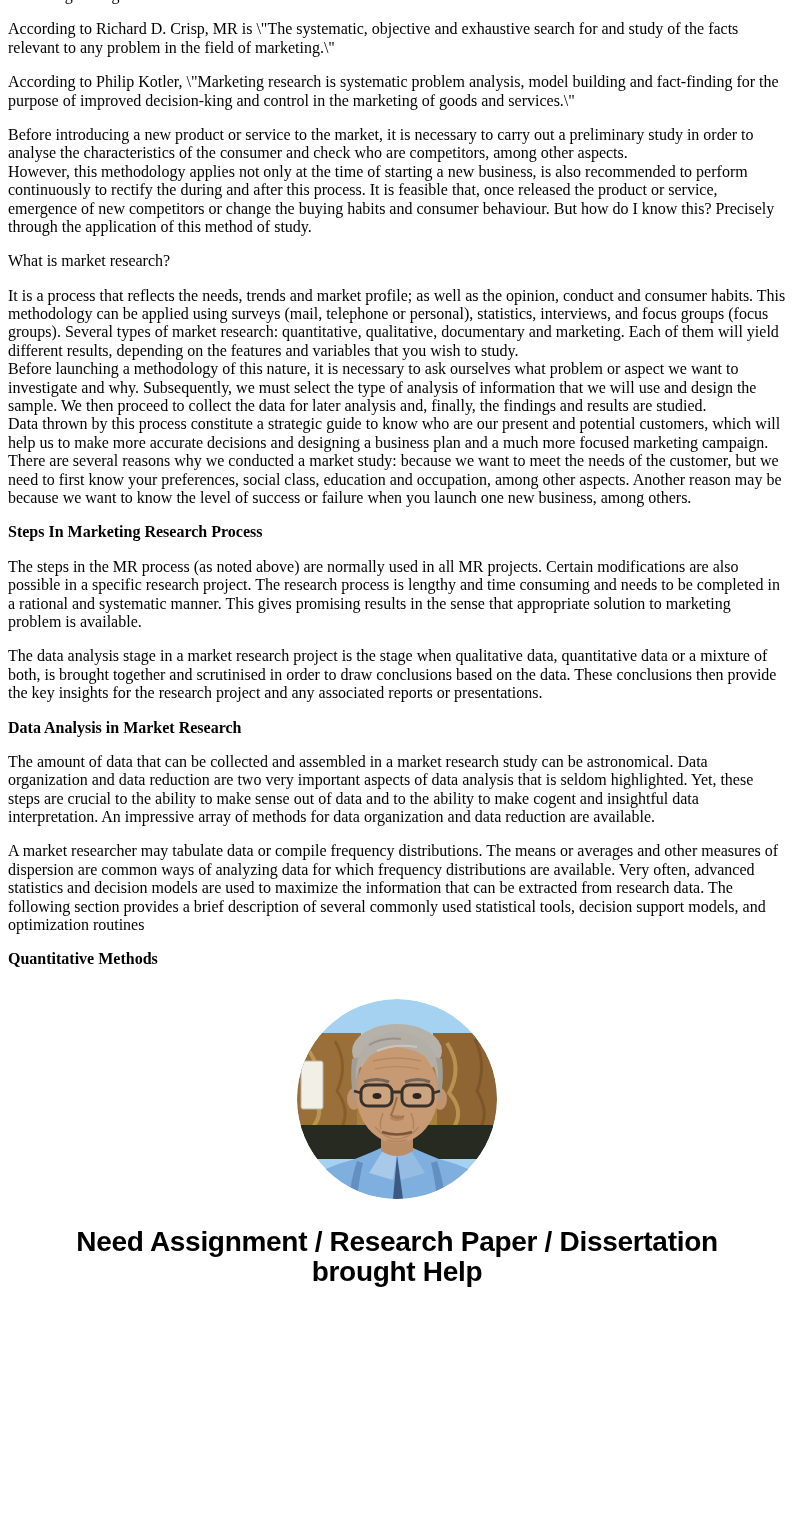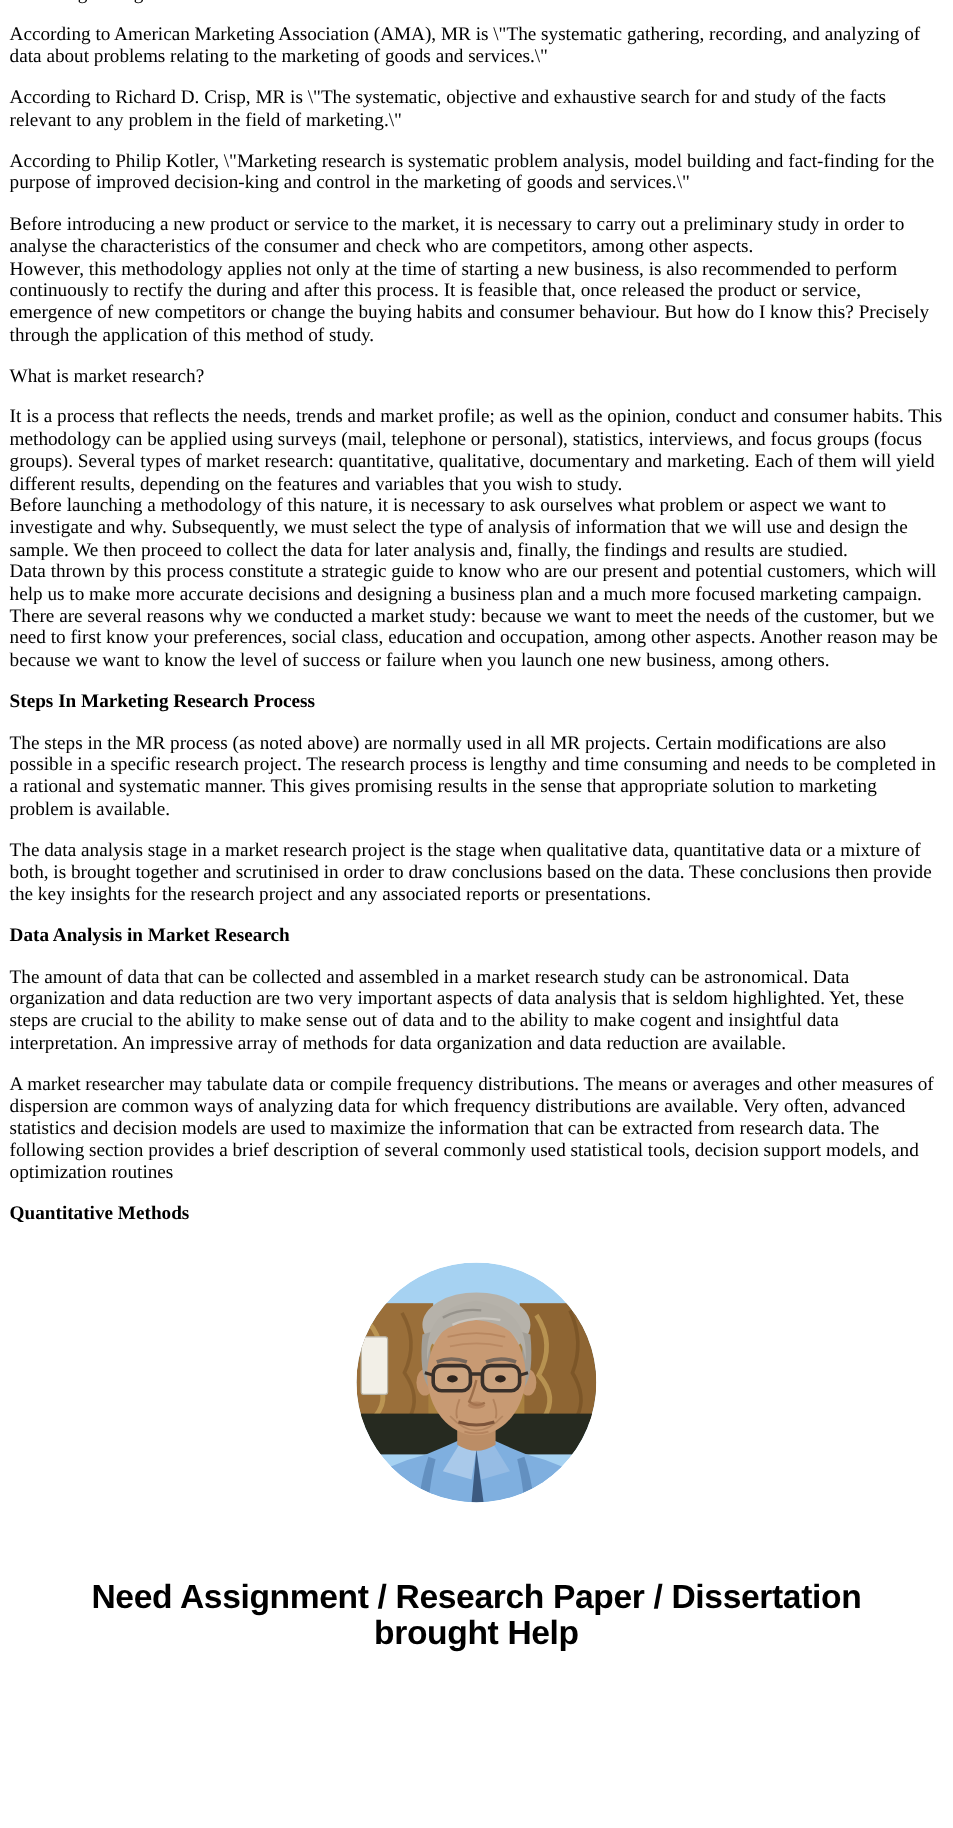--- a/index.html
+++ b/index.html
@@ -37,37 +37,36 @@
     text-align: center;
   }
   .avatar {
     width: 200px;
     height: 200px;
     border-radius: 50%;
     display: inline-block;
     vertical-align: top;
   }
   .contact-banner {
-    margin-top: 64px;
+    margin-top: 28px;
     text-align: center;
     font-family: "Liberation Sans", sans-serif;
     font-weight: bold;
     font-size: 28px;
     line-height: 30px;
     letter-spacing: -0.3px;
     color: #000000;
   }
 </style>
 </head>
 <body>
 
 <div class="page">
   <div class="content">
     <p class="para">marketing manager.</p>
-    <p class="para">According to American Marketing Association (AMA), MR is \"The systematic gathering, recording, and analyzing of data about problems relating to the marketing of goods and services.\"</p>
     <p class="para">According to Richard D. Crisp, MR is \"The systematic, objective and exhaustive search for and study of the facts relevant to any problem in the field of marketing.\"</p>
     <p class="para">According to Philip Kotler, \"Marketing research is systematic problem analysis, model building and fact-finding for the purpose of improved decision-king and control in the marketing of goods and services.\"</p>
     <p class="para">Before introducing a new product or service to the market, it is necessary to carry out a preliminary study in order to analyse the characteristics of the consumer and check who are competitors, among other aspects.
 However, this methodology applies not only at the time of starting a new business, is also recommended to perform continuously to rectify the during and after this process. It is feasible that, once released the product or service, emergence of new competitors or change the buying habits and consumer behaviour. But how do I know this? Precisely through the application of this method of study.</p>
     <p class="para">What is market research?</p>
     <p class="para">It is a process that reflects the needs, trends and market profile; as well as the opinion, conduct and consumer habits. This methodology can be applied using surveys (mail, telephone or personal), statistics, interviews, and focus groups (focus groups). Several types of market research: quantitative, qualitative, documentary and marketing. Each of them will yield different results, depending on the features and variables that you wish to study.
 Before launching a methodology of this nature, it is necessary to ask ourselves what problem or aspect we want to investigate and why. Subsequently, we must select the type of analysis of information that we will use and design the sample. We then proceed to collect the data for later analysis and, finally, the findings and results are studied.
 Data thrown by this process constitute a strategic guide to know who are our present and potential customers, which will help us to make more accurate decisions and designing a business plan and a much more focused marketing campaign.
 There are several reasons why we conducted a market study: because we want to meet the needs of the customer, but we need to first know your preferences, social class, education and occupation, among other aspects. Another reason may be because we want to know the level of success or failure when you launch one new business, among others.</p>
     <p class="para bold">Steps In Marketing Research Process</p>

